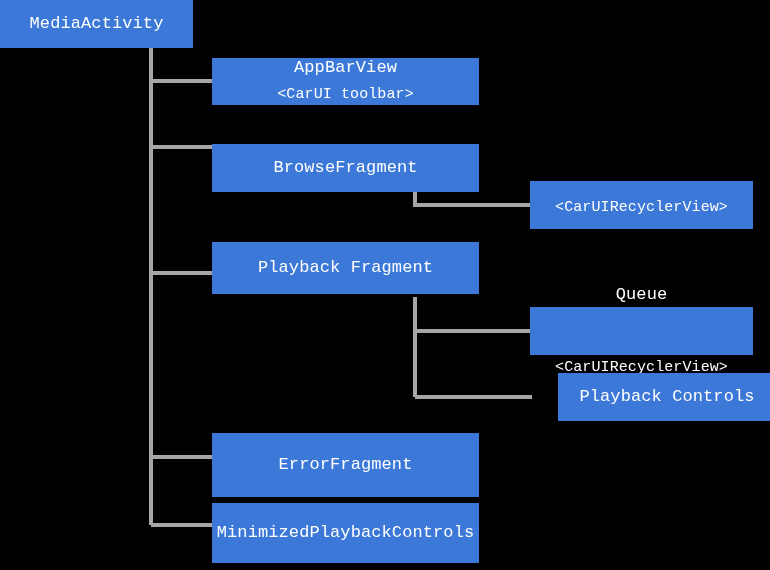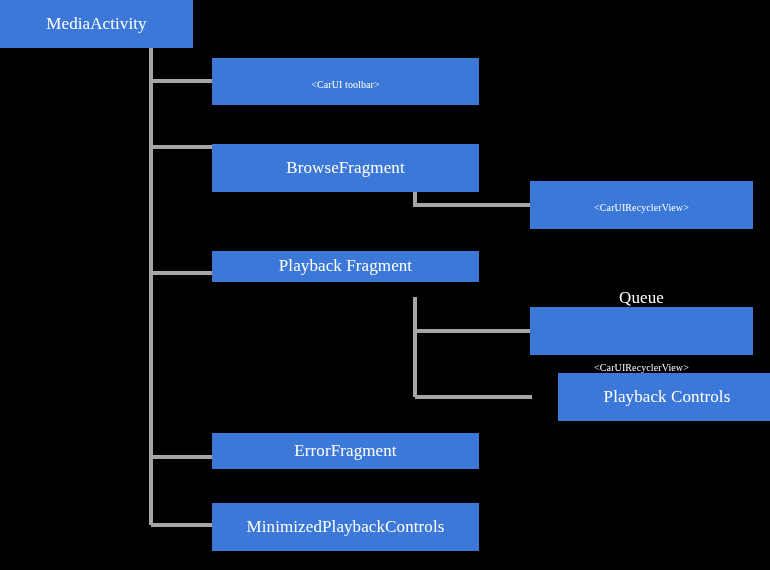--- a/index.html
+++ b/index.html
@@ -6,21 +6,21 @@
     margin: 0;
     padding: 0;
     background: #000000;
   }
   #diagram-canvas {
     position: relative;
     width: 770px;
     height: 570px;
     background: #000000;
     overflow: hidden;
-    font-family: Liberation Serif, serif;
+    font-family: Liberation Mono, monospace;
   }
   .connector-layer {
     position: absolute;
     left: 0;
     top: 0;
     width: 770px;
     height: 570px;
     pointer-events: none;
   }
   .node-box {
@@ -36,21 +36,21 @@
     line-height: 1.22;
     padding: 2px 6px;
   }
   .node-title {
     font-size: 17px;
     font-weight: 400;
     letter-spacing: 0.1px;
     white-space: nowrap;
   }
   .node-sub {
-    font-size: 10px;
+    font-size: 15px;
     font-weight: 400;
     letter-spacing: 0.1px;
     white-space: nowrap;
     margin-top: 7px;
   }
 </style>
 </head>
 <body>
 
 <div id="diagram-canvas">
@@ -68,45 +68,46 @@
       <path d="M 415 331 L 532 331"></path>
       <path d="M 415 397 L 532 397"></path>
     </g>
   </svg>
 
   <div class="node-box" style="left:0px; top:0px; width:193px; height:48px;">
     <div class="node-title">MediaActivity</div>
   </div>
 
   <div class="node-box" style="left:212px; top:58px; width:267px; height:47px;">
+    <div class="node-title">AppBarView</div>
     <div class="node-sub">&lt;CarUI toolbar&gt;</div>
   </div>
 
   <div class="node-box" style="left:212px; top:124px; width:267px; height:48px;margin-top:20px;">
     <div class="node-title">BrowseFragment</div>
   </div>
 
   <div class="node-box" style="left:530px; top:181px; width:223px; height:48px;">
     <div class="node-sub">&lt;CarUIRecyclerView&gt;</div>
   </div>
 
-  <div class="node-box" style="left:212px; top:251px; width:267px; height:31px;justify-content:center;">
+  <div class="node-box" style="left:212px; top:242px; width:267px; height:52px;justify-content:center;">
     <div class="node-title">Playback Fragment</div>
   </div>
 
   <div class="node-box" style="left:530px; top:307px; width:223px; height:48px;gap:46px;">
     <div class="node-title">Queue</div>
     <div class="node-sub">&lt;CarUIRecyclerView&gt;</div>
   </div>
 
   <div class="node-box" style="left:530px; top:373px; width:218px; height:48px;margin-left:28px;">
     <div class="node-title">Playback Controls</div>
   </div>
 
-  <div class="node-box" style="left:212px; top:433px; width:267px; height:36px;">
+  <div class="node-box" style="left:212px; top:433px; width:267px; height:64px;">
     <div class="node-title">ErrorFragment</div>
   </div>
 
-  <div class="node-box" style="left:212px; top:503px; width:267px; height:48px;">
+  <div class="node-box" style="left:212px; top:503px; width:267px; height:60px;">
     <div class="node-title">MinimizedPlaybackControls</div>
   </div>
 
 </div>
 
 </body></html>

